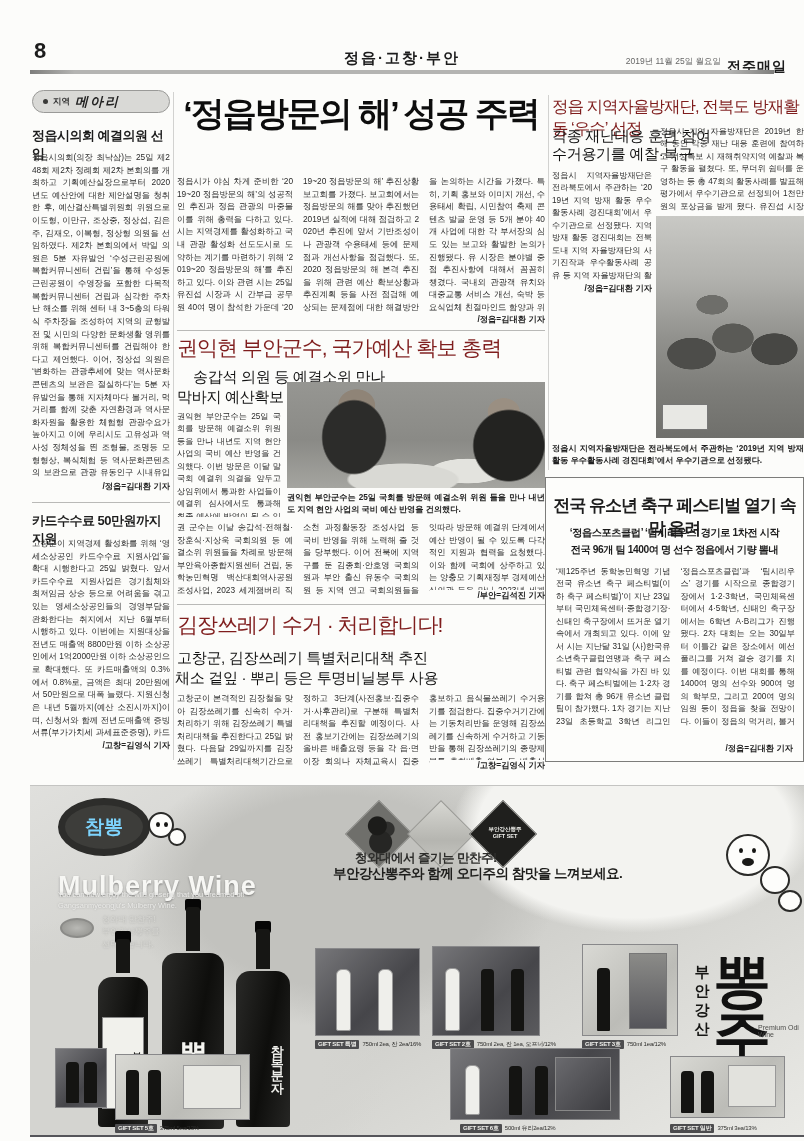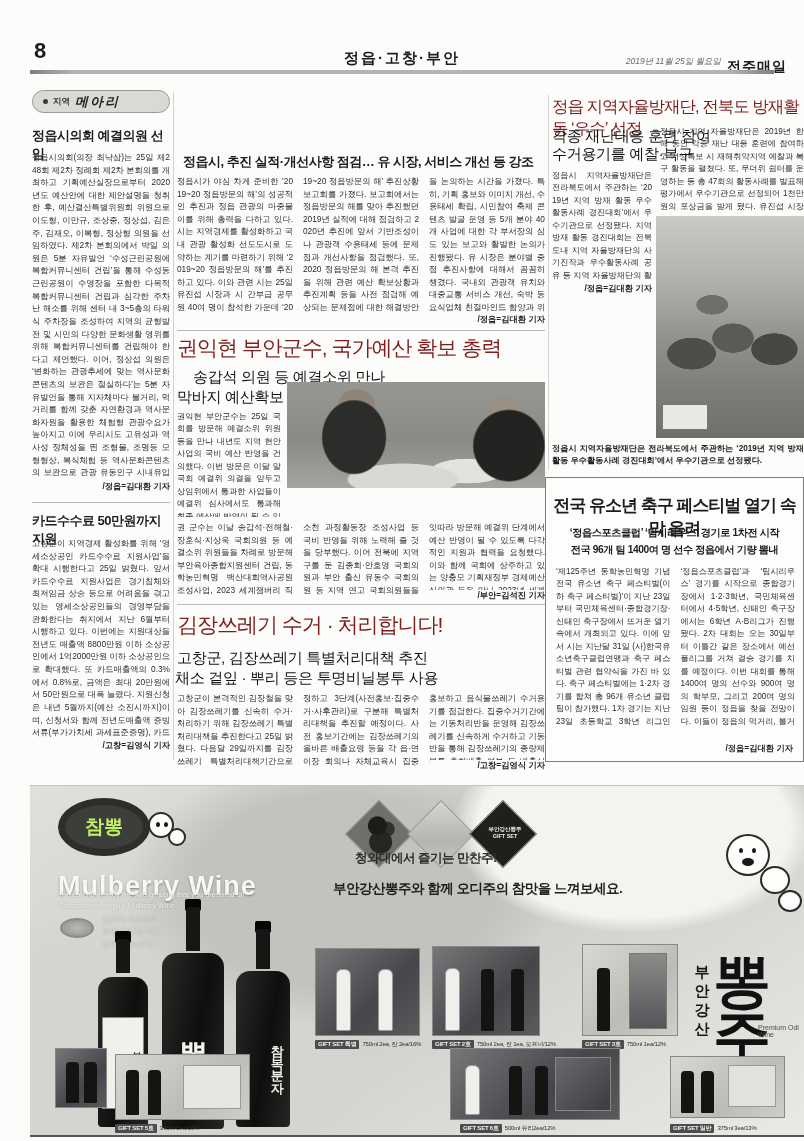--- a/index.html
+++ b/index.html
@@ -6,21 +6,21 @@
   html,body { background:#e9e9e7; }
   .page {
     position:relative; width:804px; height:1141px; margin:0 auto;
     background:#fcfcfa; overflow:hidden;
     font-family:"Liberation Sans","DejaVu Sans",sans-serif; color:#1c1c1c;
   }
   
   .pagenum { position:absolute; left:34px; top:38px; font-size:22px; font-weight:700; }
   .section { position:absolute; left:280px; top:49px; width:244px; text-align:center;
              font-size:15px; font-weight:800; letter-spacing:2px; }
-  .date    { position:absolute; left:596px; top:56px; width:125px; font-size:8.5px; color:#666; text-align:right;font-style:italic; }
+  .date    { position:absolute; left:596px; top:56px; width:125px; font-size:8.5px; color:#666; text-align:right; }
   .masthead{ position:absolute; left:727px; top:58px; font-size:14px; font-weight:900; letter-spacing:1px; }
   .toprule { position:absolute; left:30px; top:70px; width:744px; height:4px;
              background:linear-gradient(to right,#7e7e7c,#b4b4b2 6%,#b4b4b2 94%,#7e7e7c); }
   .vrule   { position:absolute; width:1px; background:#d2d2d0; }
   .hrule   { position:absolute; height:1px; background:#b9b9b7; }
   
   .btxt { font-size:8.3px; line-height:1.52; text-align:justify; color:#2a2a2a; overflow:hidden; word-break:break-all; }
   .byline { font-size:8.3px; font-weight:700; text-align:right; color:#222; background:#fcfcfa; }
   .subhead { font-size:15px; font-weight:400; color:#111; letter-spacing:-0.3px; }
   
@@ -70,21 +70,21 @@
   .ad { position:absolute; left:30px; top:785px; width:774px; height:352px; overflow:hidden;
         border-top:1px solid #c4c4c2; border-bottom:2px solid #55555a;
         background:
           radial-gradient(ellipse 260px 150px at 78% 12%, #f3f3f0 0 60%, transparent 70%),
           radial-gradient(ellipse 300px 190px at 40% 30%, #c2c2be 0 50%, transparent 72%),
           radial-gradient(ellipse 360px 200px at 12% 80%, #d4d4d0 0 55%, transparent 75%),
           linear-gradient(150deg,#e0e0dd 0%,#cbcbc7 45%,#dcdcd8 75%,#e9e9e5 100%); }
   .ad-logo { position:absolute; left:28px; top:12px; width:92px; height:58px;
              border:7px solid #2d2d2b; border-radius:50%; background:#3d3d3a;
              display:flex; align-items:center; justify-content:center; }
-  .ad-logo-text { color:#bef264; font-size:19px; font-weight:900; font-family:"Liberation Serif","DejaVu Serif",serif; }
+  .ad-logo-text { color:#7dd3fc; font-size:19px; font-weight:900; font-family:"Liberation Serif","DejaVu Serif",serif; }
   .worm { position:absolute; background:#fdfdfb; border:2px solid #2a2a28; border-radius:50%; }
   .worm .eye { position:absolute; width:4px; height:5px; background:#151513; border-radius:50%; }
   .ad-brand { position:absolute; left:28px; top:85px; font-size:27px; font-weight:700; letter-spacing:1px;
               color:#f7f7f4; text-shadow:0 1px 2px rgba(60,60,60,.55); }
   .ad-tagline { position:absolute; left:28px; top:104px; width:230px; font-size:7.4px; line-height:1.45;
                 color:#ececea; white-space:pre-line; text-shadow:0 0 2px rgba(90,90,90,.4); }
   .ad-bluehouse { position:absolute; left:30px; top:128px; display:flex; gap:8px; align-items:flex-start; }
   .bh-icon { width:34px; height:20px; border:2px solid #8b8b88; border-radius:50%;
              background:radial-gradient(#b9b9b5,#8f8f8b); flex:none; margin-top:4px; }
   .ad-bluehouse-text { font-size:8.2px; line-height:1.5; color:#d8d8d4; white-space:pre-line; text-shadow:0 0 2px rgba(90,90,90,.4); }
@@ -93,21 +93,21 @@
                   background:#161614; border-radius:3px 3px 0 0; }
   .bottle .cap  { position:absolute; left:50%; transform:translateX(-50%); top:-8px; width:16px; height:12px; background:#060606; border-radius:2px; }
   .bottle .body { position:absolute; left:0; bottom:0; width:100%; background:linear-gradient(100deg,#2a2a28,#0e0e0c 55%,#262624);
                   border-radius:14px 14px 4px 4px; }
   .bottle .lbl  { position:absolute; left:8%; width:84%; text-align:center; overflow:hidden;
                   font-weight:800; letter-spacing:-0.5px; }
   .diamond { position:absolute; width:48px; height:48px; transform:rotate(45deg); overflow:hidden; border:1px solid #9a9a96; }
   .diamond > span { position:absolute; left:-6px; top:14px; width:60px; transform:rotate(-45deg);
                     text-align:center; color:#f0f0ec; font-size:5.5px; font-weight:700; white-space:pre-line; line-height:1.3; }
   .ad-h1 { position:absolute; left:325px; top:64px; font-size:12.5px; font-weight:900; color:#2c2c2a; letter-spacing:-0.5px; }
-  .ad-h2 { position:absolute; left:303px; top:94px; font-size:13.5px; font-weight:900; color:#1e1e1c; letter-spacing:-0.5px;text-align:center; }
+  .ad-h2 { position:absolute; left:303px; top:79px; font-size:13.5px; font-weight:900; color:#1e1e1c; letter-spacing:-0.5px;text-align:center; }
   .ad-body { position:absolute; left:304px; top:105px; width:240px; font-size:7.2px; line-height:1.5;
              color:#3e3e3c; text-align:justify; }
   .callig { position:absolute; left:662px; top:168px; display:flex; gap:2px; }
   .callig-vert { writing-mode:vertical-rl; font-size:15px; font-weight:900; letter-spacing:4px; color:#161614;
                  font-family:"Liberation Serif","DejaVu Serif",serif; }
   .callig-main { font-size:58px; font-weight:900; line-height:.95; color:#111;
                  font-family:"Liberation Serif","DejaVu Serif",serif; letter-spacing:-4px; }
   .callig-sub { position:absolute; left:728px; top:238px; font-size:7px; color:#4e4e4c; }
   .gbox { position:absolute; border:1px solid #88888a; background:linear-gradient(135deg,#77777a,#46464a 60%,#5b5b5e); overflow:hidden; }
   .gbox.light { background:linear-gradient(135deg,#d9d9d4,#bcbcb7 60%,#cfcfca); }
@@ -139,21 +139,21 @@
   <div class="lc-title" style="top:127px;">정읍시의회 예결의원 선임</div>
   <div class="btxt" style="position:absolute; left:32px; top:151px; width:138px; height:330px;">정읍시의회(의장 최낙삼)는 25일 제248회 제2차 정례회 제2차 본회의를 개최하고 기획예산실장으로부터 2020년도 예산안에 대한 제안설명을 청취한 후, 예산결산특별위원회 위원으로 이도형, 이만규, 조상중, 정상섭, 김은주, 김재오, 이복형, 정상형 의원을 선임하였다. 제2차 본회의에서 박일 의원은 5분 자유발언 ‘수성근린공원에 복합커뮤니센터 건립’을 통해 수성동 근린공원이 수영장을 포함한 다목적 복합커뮤니센터 건립과 심각한 주차난 해소를 위해 센터 내 3~5층의 타워식 주차장을 조성하여 지역의 균형발전 및 시민의 다양한 문화생활 영위를 위해 복합커뮤니센터를 건립해야 한다고 제언했다. 이어, 정상섭 의원은 ‘변화하는 관광추세에 맞는 역사문화콘텐츠의 보완은 절실하다’는 5분 자유발언을 통해 지자체마다 볼거리, 먹거리를 함께 갖춘 자연환경과 역사문화자원을 활용한 체험형 관광수요가 높아지고 이에 우리시도 고유성과 역사성 정체성을 띈 조형물, 조명등 모형형상, 복식체험 등 역사문화콘텐츠의 보완으로 관광 유동인구 시내유입의 시너지효과를 내야 한다고 주장했다. 추후 계획으로 각 상임위원회별로 안건심사, 2020년도 기금운용계획안 및 2020년도 예산안 심사, 2019년도 제3회 추경예산안 심사와 시정질문이 있을 예정이며, 예산결산특별위원회를 거쳐 12월17일 제5차 본회의에서 상정된 안건을 처리한 후 제248회 정읍시의회 제2차 정례회 25일간의 모든 일정을 마무리할 계획이다.</div>
   <div class="byline" style="position:absolute; left:32px; top:481px; width:138px;">/정읍=김대환 기자</div>
 
   <div class="hrule" style="left:32px; top:502px; width:138px;"></div>
 
   <div class="lc-title" style="top:512px;">카드수수료 50만원까지 지원</div>
   <div class="btxt" style="position:absolute; left:32px; top:537px; width:138px; height:202px;">고창군이 지역경제 활성화를 위해 ‘영세소상공인 카드수수료 지원사업’을 확대 시행한다고 25일 밝혔다. 앞서 카드수수료 지원사업은 경기침체와 최저임금 상승 등으로 어려움을 겪고 있는 영세소상공인들의 경영부담을 완화한다는 취지에서 지난 6월부터 시행하고 있다. 이번에는 지원대상을 전년도 매출액 8800만원 이하 소상공인에서 1억2000만원 이하 소상공인으로 확대했다. 또 카드매출액의 0.3%에서 0.8%로, 금액은 최대 20만원에서 50만원으로 대폭 늘렸다. 지원신청은 내년 5월까지(예산 소진시까지)이며, 신청서와 함께 전년도매출액 증빙서류(부가가치세 과세표준증명), 카드매출액 증빙서류(여신금융협회), 사업자등록증, 통장사본 제출하면 지원 받을 수 있다. 신청은 해당 읍면사무소에 직접방문하거나 우편, 팩스, 이메일로도 신청이 가능하다. 소급 지원 받을 수 있다 소상공인들이 최대한 혜택 받을 수 있도록 노력 하겠다고 밝혔다.</div>
   <div class="byline" style="position:absolute; left:32px; top:740px; width:138px;">/고창=김영식 기자</div>
 
-  <div class="m-subtitle">정읍시, 추진 실적·개선사항 점검… 유 시장, 서비스 개선 등 강조</div>
+  <div class="m-headline">‘정읍방문의 해’ 성공 주력</div>
   <div class="btxt cols3" style="position:absolute; left:177px; top:175px; width:368px; height:150px;">정읍시가 야심 차게 준비한 ‘2019~20 정읍방문의 해’의 성공적인 추진과 정읍 관광의 마중물이를 위해 총력을 다하고 있다. 시는 지역경제를 활성화하고 국내 관광 활성화 선도도시로 도약하는 계기를 마련하기 위해 ‘2019~20 정읍방문의 해’를 추진하고 있다. 이와 관련 시는 25일 유진섭 시장과 시 간부급 공무원 40여 명이 참석한 가운데 ‘2019~20 정읍방문의 해’ 추진상황 보고회를 가졌다. 보고회에서는 정읍방문의 해를 맞아 추진했던 2019년 실적에 대해 점검하고 2020년 추진에 앞서 기반조성이나 관광객 수용태세 등에 문제점과 개선사항을 점검했다. 또, 2020 정읍방문의 해 본격 추진을 위해 관련 예산 확보상황과 추진계획 등을 사전 점검해 예상되는 문제점에 대한 해결방안을 논의하는 시간을 가졌다. 특히, 기획 홍보와 이미지 개선, 수용태세 확립, 시민참여 축제 콘텐츠 발굴 운영 등 5개 분야 40개 사업에 대한 각 부서장의 심도 있는 보고와 활발한 논의가 진행됐다. 유 시장은 분야별 중점 추진사항에 대해서 꼼꼼히 챙겼다. 국내외 관광객 유치와 대중교통 서비스 개선, 숙박 등 요식업체 친절마인드 함양과 위생교육에 대한 중요성을 강조했다. 또, 문화·역사·예술 등을 이용한 다양한 콘텐츠 개발 등 전 실·과·소와 유관기관, 단체의 역량을 정읍방문의 해에 총결집할 것을 거듭 주문했다. 유진섭 시장은 “정읍은 천혜의 자연경관과 인문학적 자산이 풍부한 아름다운 도시”라고 강조하며 “전국의 관광객들이 다시 찾고 싶은 따뜻하고 친절 가득한 도시로 느낄 수 있도록 12만 정읍시민들의 관심과 열정을 모아 주시길 바란다”고 당부했다.</div>
   <div class="byline" style="position:absolute; left:415px; top:314px; width:130px;">/정읍=김대환 기자</div>
   <div class="hrule" style="left:177px; top:330px; width:368px;"></div>
 
   <div class="a-headline" style="left:552px; top:96px; width:252px; font-size:16.5px;">정읍 지역자율방재단, 전북도 방재활동 ‘우수’ 선정</div>
   <div class="subhead" style="position:absolute; left:552px; top:127px;">각종 재난대응 훈련 참여</div>
   <div class="subhead" style="position:absolute; left:552px; top:145px;">수거용기를 예찰·복구</div>
   <div class="btxt" style="position:absolute; left:552px; top:170px; width:100px; height:112px; font-size:8.2px;">정읍시 지역자율방재단은 전라북도에서 주관하는 ‘2019년 지역 방재 활동 우수활동사례 경진대회’에서 우수기관으로 선정됐다. 지역 방재 활동 경진대회는 전북 도내 지역 자율방재단의 사기진작과 우수활동사례 공유 등 지역 자율방재단의 활성화를 위해 개최했다. 올해는 ‘자율방재단 방재활동’ 등 5개 분야, 네트워크 역량 등 2개 PPT 자료 발표 경진으로 진행됐다. 정읍시 자율방재단은 공정한 심사를 거쳐 우수기관으로 선정됐다.</div>
   <div class="byline" style="position:absolute; left:552px; top:283px; width:100px;">/정읍=김대환 기자</div>
   <div class="btxt" style="position:absolute; left:660px; top:126px; width:144px; height:86px; font-size:8.2px;">정읍시 지역 자율방재단은 2019년 한 해 동안 각종 재난 대응 훈련에 참여하고 기상특보 시 재해취약지역 예찰과 복구 활동을 펼쳤다. 또, 무더위 쉼터를 운영하는 등 총 47회의 활동사례를 발표해 평가에서 우수기관으로 선정되어 1천만원의 포상금을 받게 됐다. 유진섭 시장은 “지역 실정을 잘 알고 있는 지역 자율방재단을 재난관리 최일선 조직으로 발전시키도록 행정적 지원에 최선을 다하겠다”고 말했다.</div>
@@ -165,20 +165,21 @@
   <div class="caption" style="position:absolute; left:552px; top:443px; width:252px;">정읍시 지역자율방재단은 전라북도에서 주관하는 ‘2019년 지역 방재 활동 우수활동사례 경진대회’에서 우수기관으로 선정됐다.</div>
 
   <div class="a-headline" style="left:177px; top:334px; width:368px;">권익현 부안군수, 국가예산 확보 총력</div>
   <div class="subhead" style="position:absolute; left:177px; top:368px;margin-left:16px;">송갑석 의원 등 예결소위 만나</div>
   <div class="subhead" style="position:absolute; left:177px; top:388px;">막바지 예산확보 활동 펼쳐</div>
   <div class="btxt" style="position:absolute; left:177px; top:411px; width:104px; height:106px; font-size:8.2px;">권익현 부안군수는 25일 국회를 방문해 예결소위 위원 등을 만나 내년도 지역 현안 사업의 국비 예산 반영을 건의했다. 이번 방문은 이달 말 국회 예결위 의결을 앞두고 상임위에서 통과한 사업들이 예결위 심사에서도 통과해 최종 예산에 반영이 될 수 있도록 하기 위한 것이다.</div>
 
   <div class="photo" style="left:287px; top:382px; width:258px; height:106px;">
     <div class="k-photo-bg"></div>
   </div>
+  <div class="caption" style="position:absolute; left:287px; top:492px; width:258px;">권익현 부안군수는 25일 국회를 방문해 예결소위 위원 들을 만나 내년도 지역 현안 사업의 국비 예산 반영을 건의했다.</div>
 
   <div class="btxt cols3" style="position:absolute; left:177px; top:521px; width:368px; height:82px;">권 군수는 이날 송갑석·전해철·장훈식·지상욱 국회의원 등 예결소위 위원들을 차례로 방문해 부안육아종합지원센터 건립, 동학농민혁명 백산대회역사공원 조성사업, 2023 세계잼버리 직소천 과정활동장 조성사업 등 국비 반영을 위해 노력해 줄 것을 당부했다. 이어 전북에 지역구를 둔 김종회·안호영 국회의원과 부안 출신 유동수 국회의원 등 지역 연고 국회의원들을 잇따라 방문해 예결위 단계에서 예산 반영이 될 수 있도록 다각적인 지원과 협력을 요청했다. 이와 함께 국회에 상주하고 있는 양충모 기획재정부 경제예산심의관 등을 만나 2023년 세계잼버리의 성공개최와 지역발전을 위한 군의 주요 현안사업에 대한 각별한 관심과 지원을 부탁했다.</div>
   <div class="byline" style="position:absolute; left:430px; top:590px; width:115px;">/부안=김석진 기자</div>
   <div class="hrule" style="left:177px; top:604px; width:368px;"></div>
 
   <div class="a-headline" style="left:177px; top:611px; width:368px;">김장쓰레기 수거 · 처리합니다!</div>
   <div class="subhead" style="position:absolute; left:177px; top:649px;">고창군, 김장쓰레기 특별처리대책 추진</div>
   <div class="subhead" style="position:absolute; left:175px; top:669px;">채소 겉잎 · 뿌리 등은 투명비닐봉투 사용</div>
   <div class="btxt cols3" style="position:absolute; left:177px; top:692px; width:368px; height:80px;">고창군이 본격적인 김장철을 맞아 김장쓰레기를 신속히 수거·처리하기 위해 김장쓰레기 특별처리대책을 추진한다고 25일 밝혔다. 다음달 29일까지를 김장쓰레기 특별처리대책기간으로 정하고 3단계(사전홍보·집중수거·사후관리)로 구분해 특별처리대책을 추진할 예정이다. 사전 홍보기간에는 김장쓰레기의 올바른 배출요령 등을 각 읍·면 이장 회의나 자체교육시 집중 홍보하고 음식물쓰레기 수거용기를 점검한다. 집중수거기간에는 기동처리반을 운영해 김장쓰레기를 신속하게 수거하고 기동반을 통해 김장쓰레기의 종량제 봉투 혼합배출 여부 등 배출상태를 점검하고, 특별단속도 펼친다. 사후관리기간에는 음식물쓰레기 수거용기 주변을 항상 청결하게 관리될 수 있도록 민·관이 협력해 쾌적한 주거환경 개선에 역점을 둔다. 특별처리대책기간 중 김치를 담그면서 나온 배추·무 등 채소를 다듬은 겉잎과 뿌리 등 김장관련 쓰레기는 투명 비닐봉투에 담아 배출하고, 물로 씻거나 소금물에 절이는 등 김장과정에서 나오는 쓰레기는 음식물쓰레기 수거용기에 배출하면 된다. 고창군 환경시설사업소 관계자는 “올바른 배출방법을 집중 홍보하고 김장쓰레기를 신속히 수거·처리해 주민불편을 최소화 하겠다”며 “음식물쓰레기 기계고장 원인이 되는 지푸라기, 노끈 등 이물질이 들어가지 않도록 분리하고, 물기를 털고 잘게 썰어 배출해주길 바란다”고 당부했다.</div>
   <div class="byline" style="position:absolute; left:430px; top:760px; width:115px;">/고창=김영식 기자</div>

